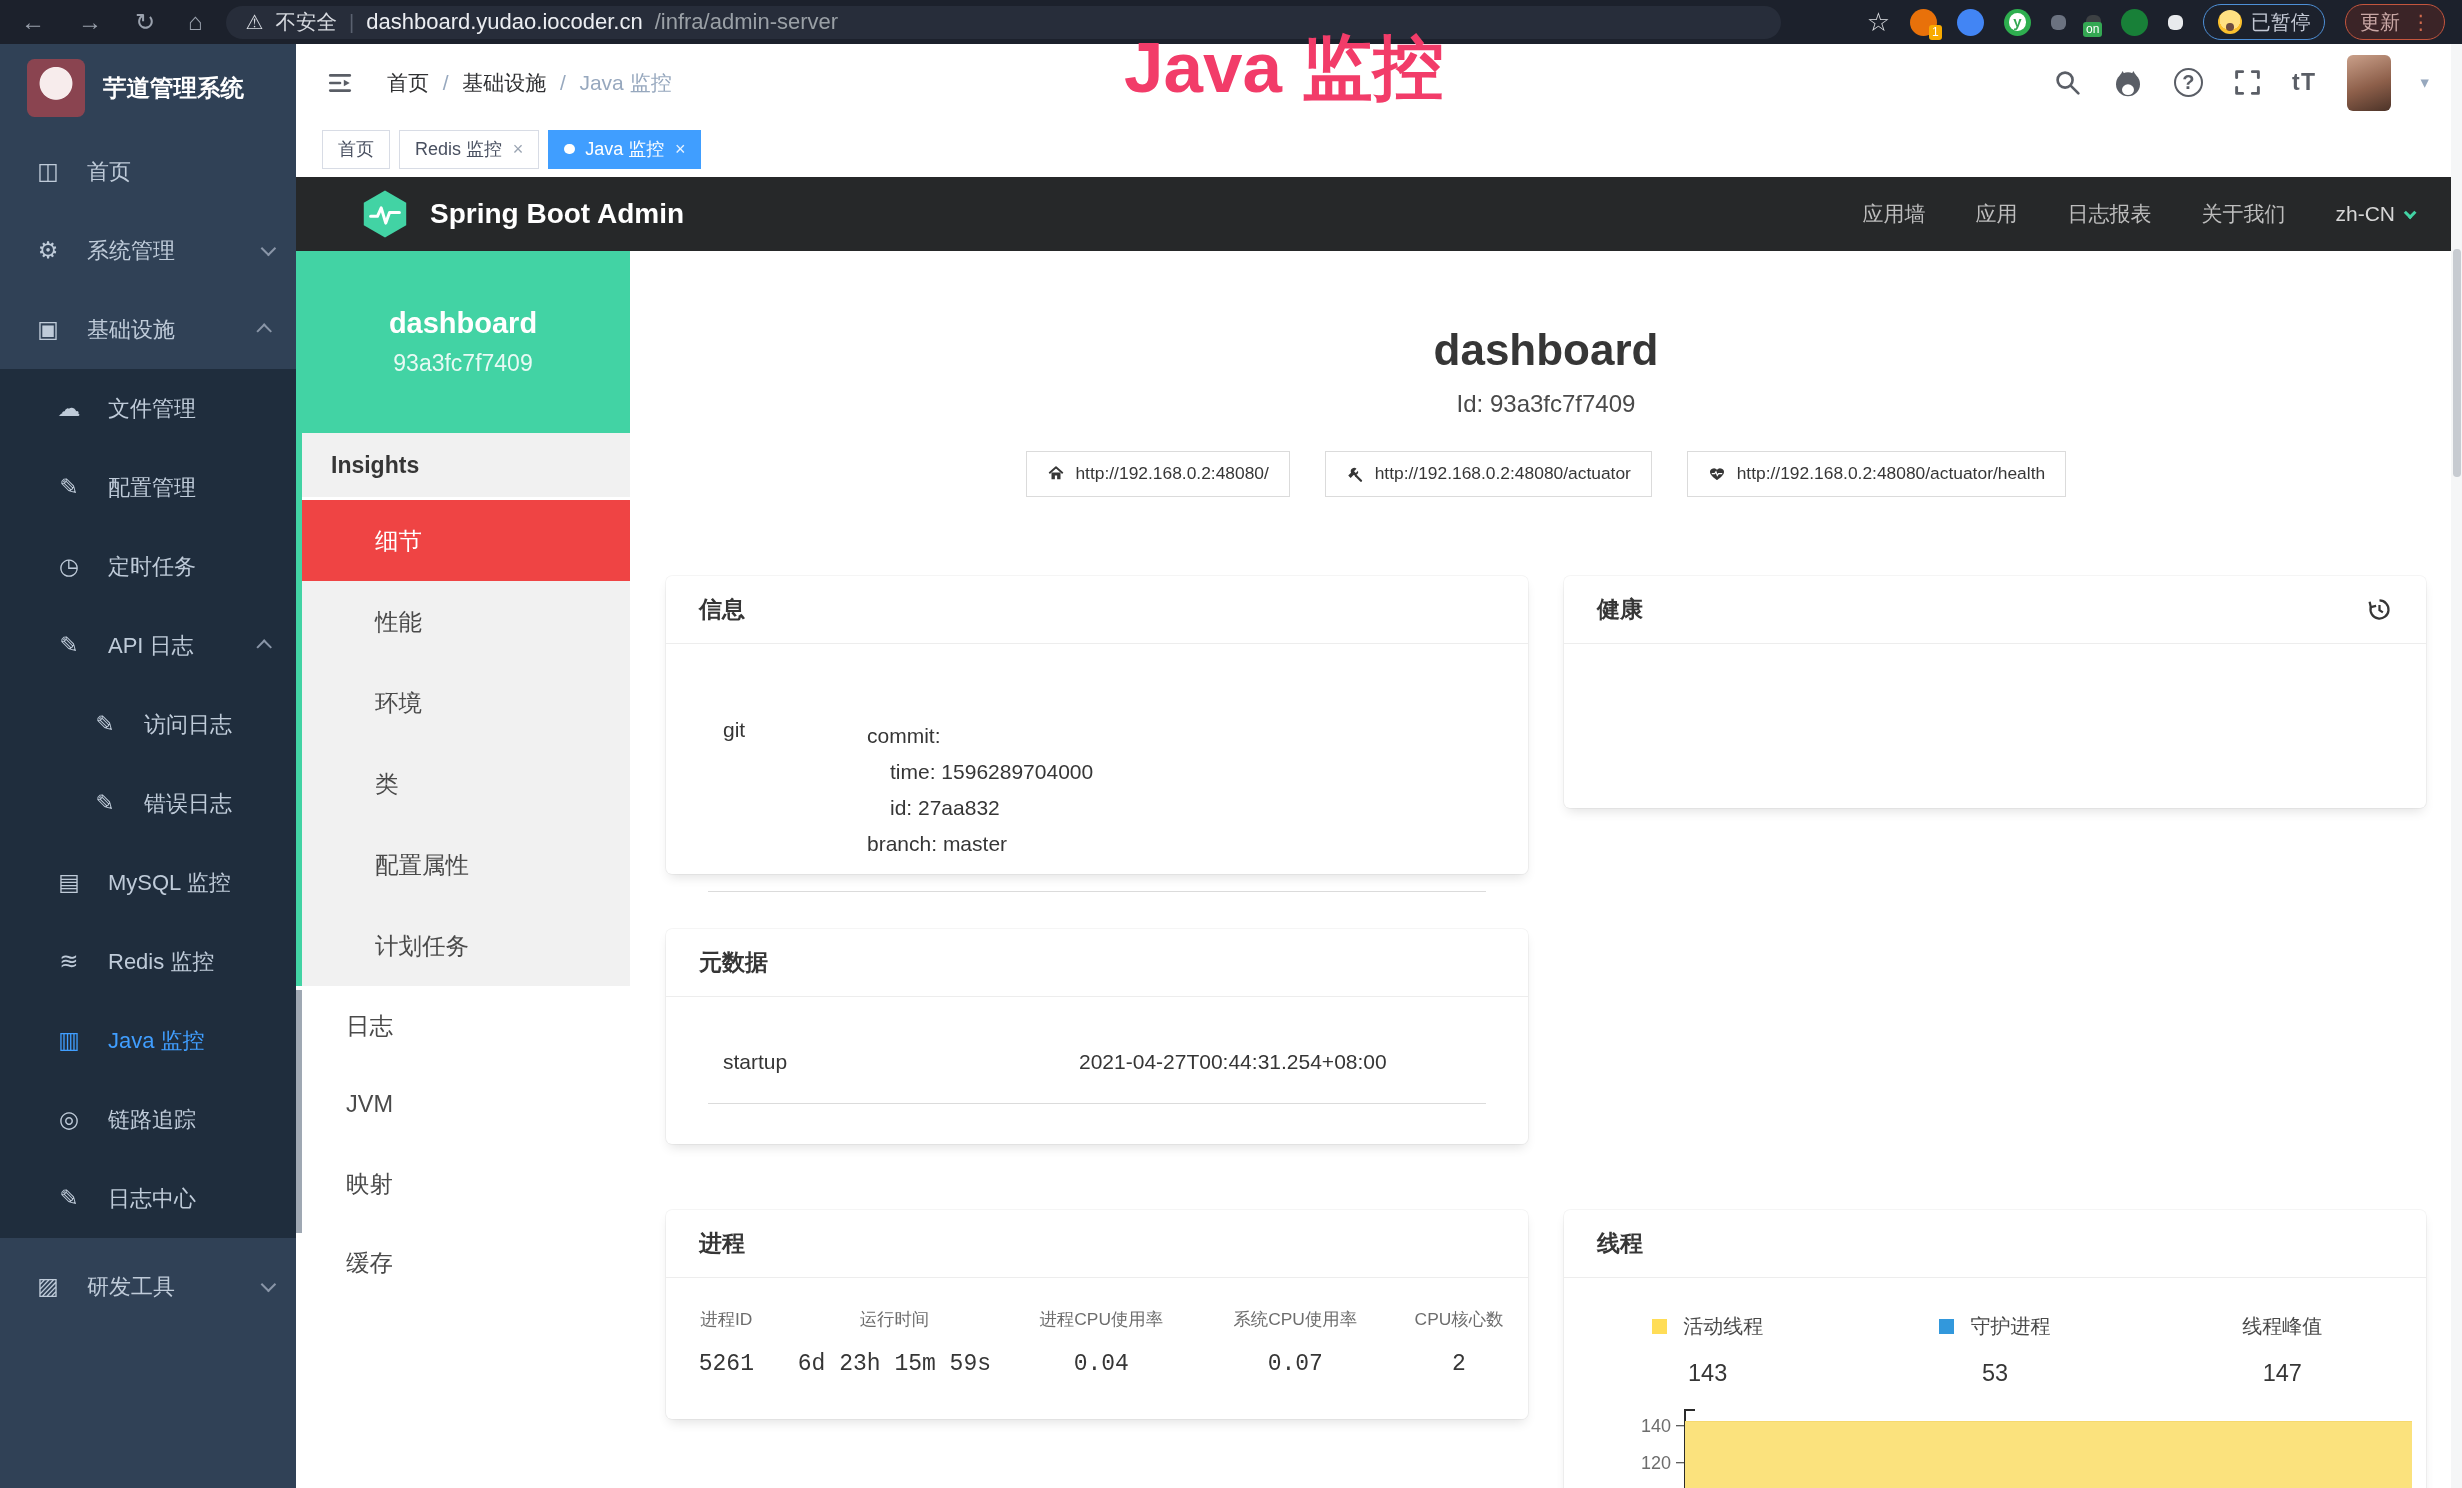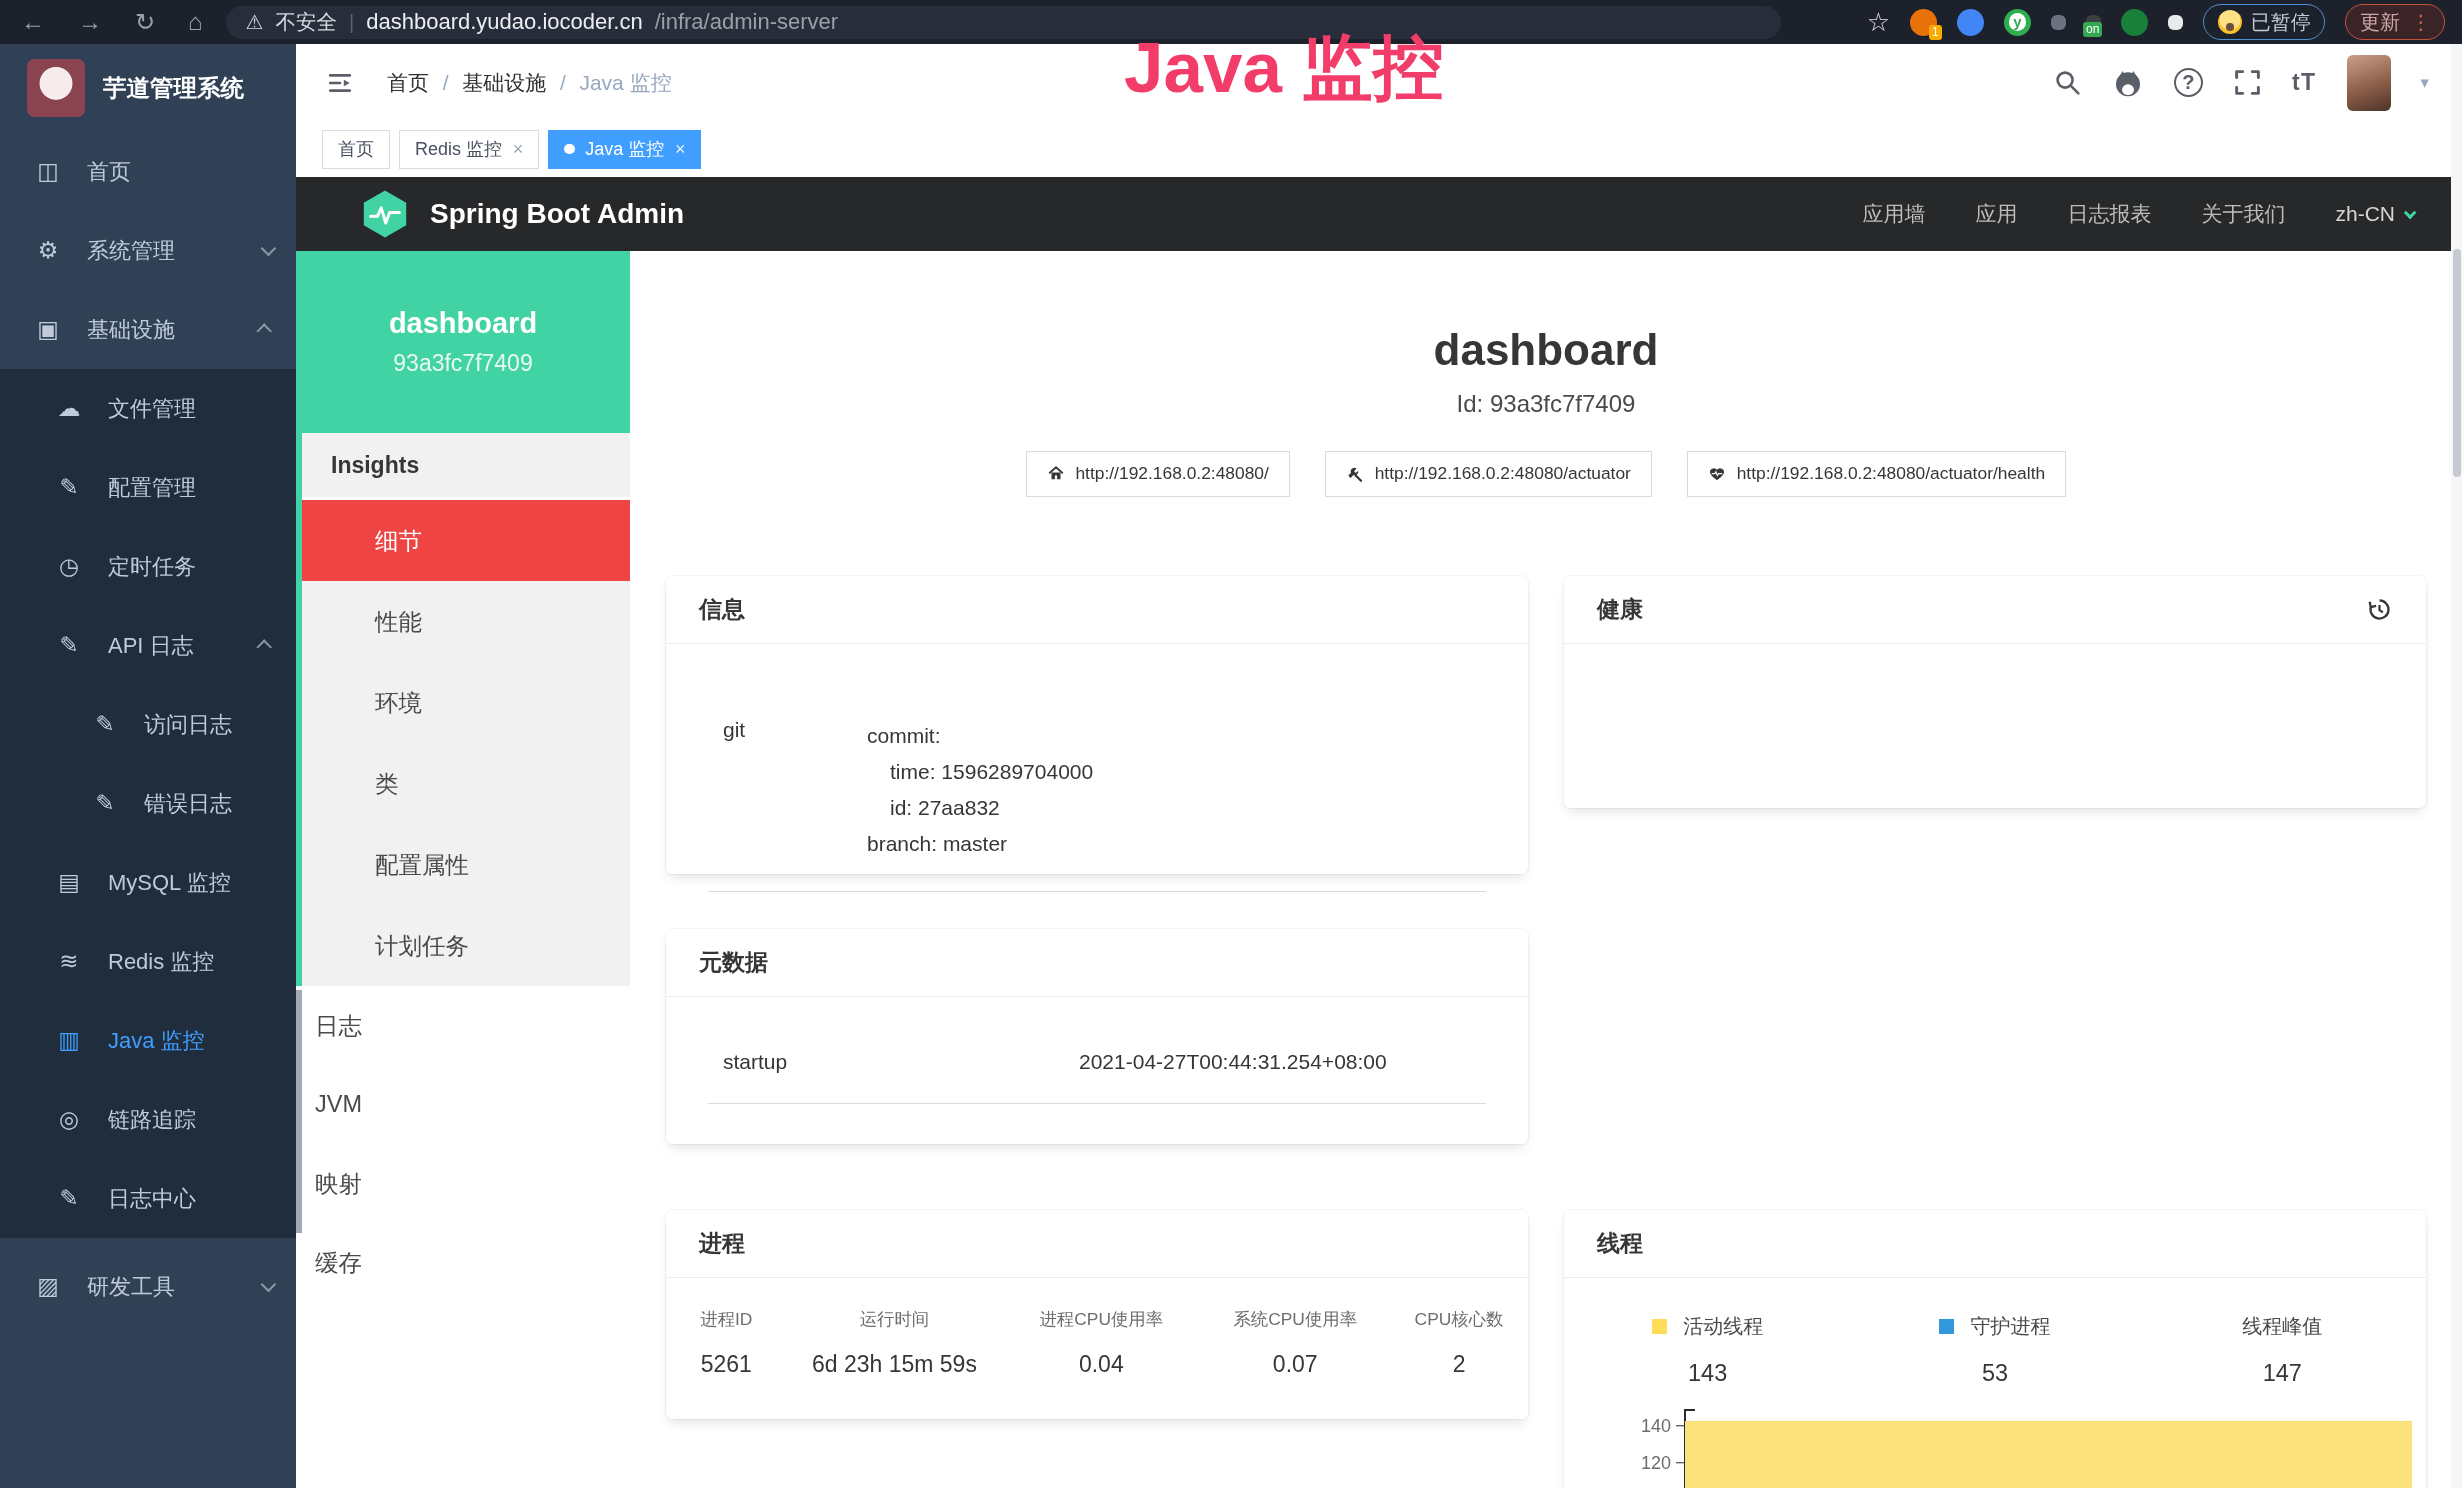--- a/index.html
+++ b/index.html
@@ -76,21 +76,21 @@
   
   .sba-body { flex:1; display:flex; background:#fff; min-height:0; position:relative; }
   .sba-side { width:334px; flex:none; position:relative; }
   .inst-head { height:182px; background:#42d3a4; color:#fff; display:flex; flex-direction:column; align-items:center; justify-content:center; gap:10.6px; }
   .inst-name { font-size:29px; font-weight:bold; }
   .inst-id { font-size:23px; color:rgba(255,255,255,.88); }
   .insights { background:#f1f1f1; border-left:6px solid #42d3a4; }
   .insights-title { height:67px; display:flex; align-items:center; padding-left:29px; font-size:23px; font-weight:bold; color:#363636; border-bottom:3px solid #fff; }
   .ins-item { height:81px; display:flex; align-items:center; padding-left:73px; font-size:23.5px; color:#4a4a4a; cursor:pointer; }
   .ins-item.active { background:#ef4444; color:#fff; }
-  .root-item { height:79px; display:flex; align-items:center; padding-left:19px; font-size:23.5px; color:#4a4a4a; background:#fff; cursor:pointer; }
+  .root-item { height:79px; display:flex; align-items:center; padding-left:50px; font-size:23.5px; color:#4a4a4a; background:#fff; cursor:pointer; }
   .root-item:first-of-type { margin-top:9px; }
   .side-scroll { position:absolute; left:0; top:739px; width:6px; height:243px; background:#9fa8b3; }
   
   .sba-content { flex:1; position:relative; overflow:hidden; padding:74px 36px 0 36px; }
   .main-title { text-align:center; font-size:44px; font-weight:bold; color:#363636; }
   .id-line { text-align:center; font-size:24px; color:#4a4a4a; margin-top:15px; }
   .url-row { display:flex; justify-content:center; margin-top:33px;gap:36px; }
   .url-btn { display:flex; align-items:center; gap:10.6px; border:0.8px solid #dbdbdb; background:#fff; color:#363636; font-size:17.4px; padding:11.4px 20px; cursor:pointer; }
   .url-btn + .url-btn { margin-left:-0.8px; }
   .url-btn svg { color:#363636; flex:none; }
@@ -108,21 +108,21 @@
   .card--info .kv { margin-top:41px; }
   .card--meta { height:215px; margin-top:55px; }
   .card--meta .kv { margin-top:30px; padding-top:23px; }
   .card--process { height:209px; margin-top:66px; }
   .card--health { height:232px; }
   .hrow { display:flex; margin:0 42px; padding:39px 12px 26px 33px; border-bottom:0.8px solid #dbdbdb; font-size:23px; color:#363636; }
   .hrow .k { font-weight:bold; }
   .hrow .v { margin-left:auto; font-weight:bold; color:#48c774; }
   .ptable { width:100%; margin-top:29px; border-collapse:collapse; }
   .ptable th { font-size:17.4px; color:#6d6d6d; font-weight:normal; text-align:center; padding-bottom:20px; }
-  .ptable td { font-size:23px; color:#363636; text-align:center; }
+  .ptable td { font-size:23px; color:#363636; text-align:center;font-family:Liberation Mono, monospace; }
   .card--threads { height:470px; margin-top:402px; overflow:hidden; }
   .legend { display:flex; margin-top:35px; }
   .lcol { flex:1; text-align:center; }
   .lhead { font-size:20px; color:#4a4a4a; display:flex; align-items:center; justify-content:center; gap:16px; }
   .sq { width:15px; height:15px; flex:none; }
   .sq.yellow { background:#ffdd57; }
   .sq.blue { background:#3298dc; }
   .lval { font-size:23.5px; color:#363636; margin-top:20px; }
   .t-chart { position:relative; height:228px; margin-top:21px; }
   .t-axis { position:absolute; left:120px; top:1.5px; bottom:0; width:1.5px; background:#2b2b2b; }

